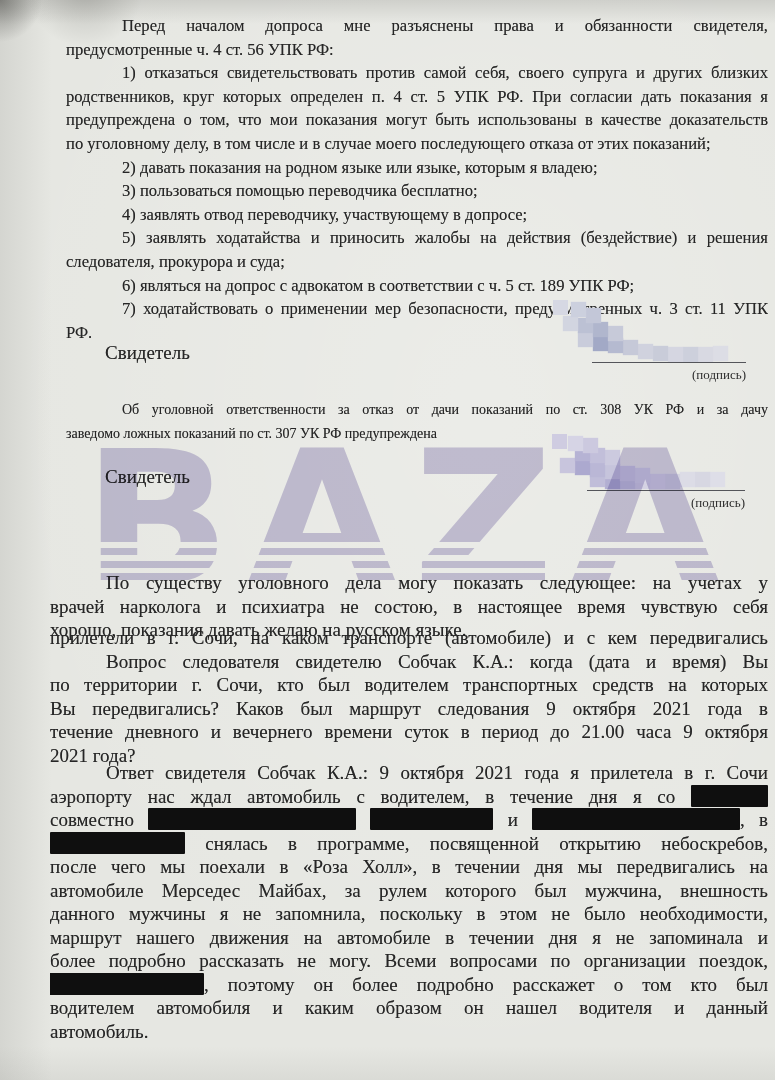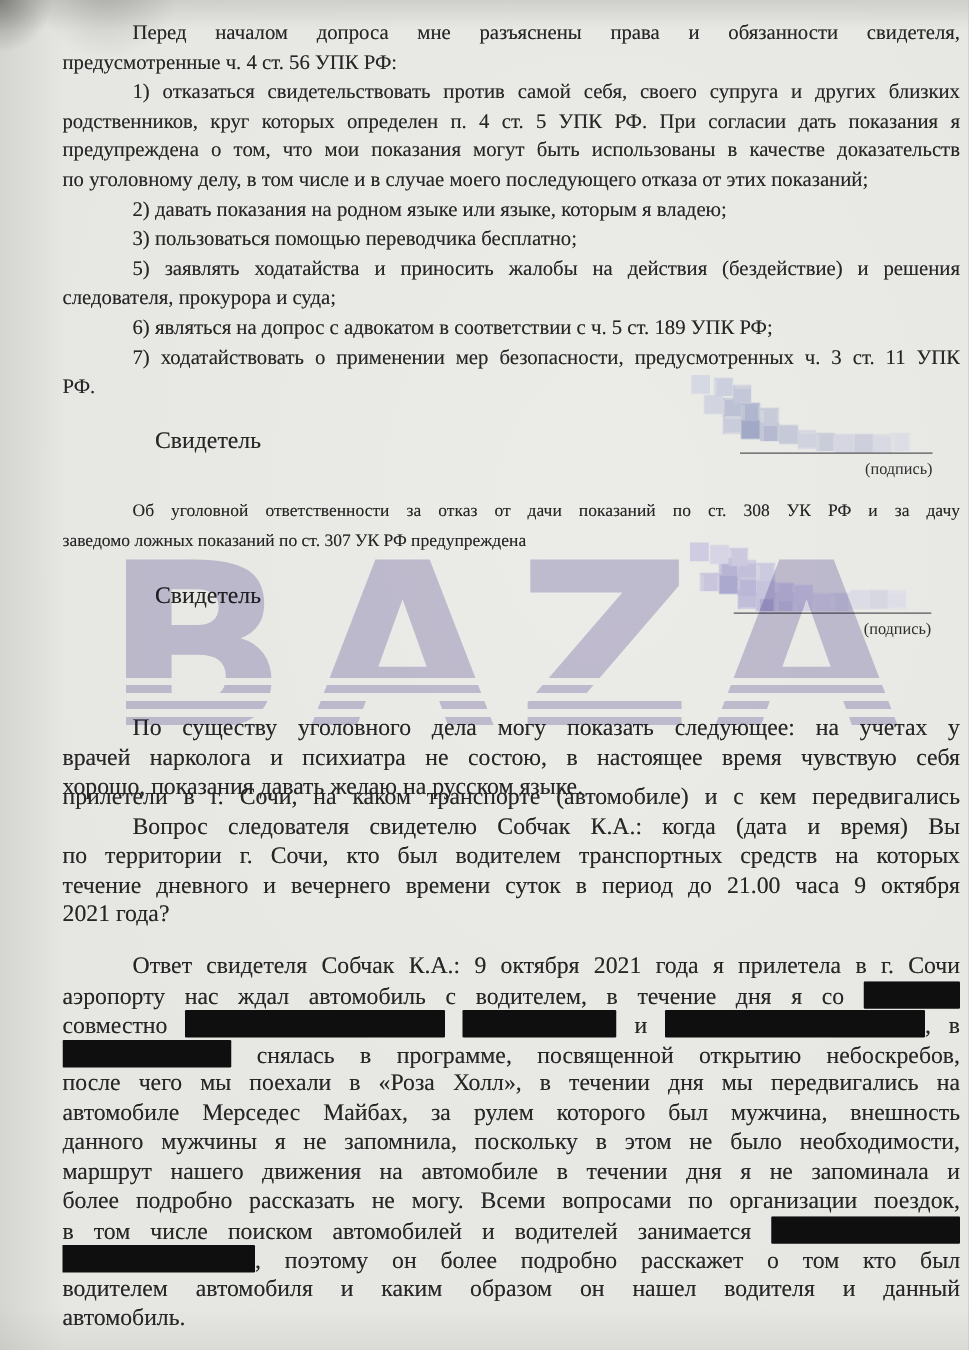--- a/index.html
+++ b/index.html
@@ -16,29 +16,29 @@
       #e6e7e2;
   }
   .col { position:absolute; left:50px; width:718px; z-index:2; }
   .ln { text-align:justify; text-align-last:justify; overflow:hidden;
         text-shadow:0 0 0.5px rgba(35,35,35,0.45); }
   .ln.last { text-align-last:left; }
   .ln.ind { text-indent:56px; }
 
   .rights   { top:14px;  font-size:16.6px; line-height:23.6px; }
   .warning  { top:398px; font-size:14px; line-height:23.6px; }
-  .rights .ln, .warning .ln { height:23.6px; }
+  .rights .ln, .warning .ln { height:23.6px;margin-left:16px; }
 
   .substance { top:531px;margin-top:40px; }
   .question  { top:626px; }
   .answer    { top:761px; }
   .substance, .question, .answer { font-size:19px; line-height:23.5px; }
   .substance .ln, .question .ln, .answer .ln { height:23.5px; }
 
-  .witness { position:absolute; left:124px; font-size:19px; z-index:2;
+  .witness { position:absolute; left:105px; font-size:19px; z-index:2;
              text-shadow:0 0 0.5px rgba(35,35,35,0.45); }
   .w1 { top:342px; } .w2 { top:466px; }
 
   .sigline { position:absolute; border-bottom:1.5px solid #54555a; z-index:4; }
   .sig1 { left:592px; top:346px; width:154px; height:16px; }
   .sig2 { left:587px; top:474px; width:158px; height:16px; }
   .sigcaption { position:absolute; font-size:13px; text-align:right; z-index:4; color:#2e2e2e; }
   .cap1 { left:592px; top:367px; width:154px; }
   .cap2 { left:587px; top:495px; width:158px; }
 
@@ -85,20 +85,21 @@
 
   <section class="col rights">
     <div class="ln ind">Перед началом допроса мне разъяснены права и обязанности свидетеля,</div>
     <div class="ln last">предусмотренные ч. 4 ст. 56 УПК РФ:</div>
     <div class="ln ind">1) отказаться свидетельствовать против самой себя, своего супруга и других близких</div>
     <div class="ln">родственников, круг которых определен п. 4 ст. 5 УПК РФ. При согласии дать показания я</div>
     <div class="ln">предупреждена о том, что мои показания могут быть использованы в качестве доказательств</div>
     <div class="ln last">по уголовному делу, в том числе и в случае моего последующего отказа от этих показаний;</div>
     <div class="ln ind last">2) давать показания на родном языке или языке, которым я владею;</div>
     <div class="ln ind last">3) пользоваться помощью переводчика бесплатно;</div>
+    <div class="ln ind last">4) заявлять отвод переводчику, участвующему в допросе;</div>
     <div class="ln ind">5) заявлять ходатайства и приносить жалобы на действия (бездействие) и решения</div>
     <div class="ln last">следователя, прокурора и суда;</div>
     <div class="ln ind last">6) являться на допрос с адвокатом в соответствии с ч. 5 ст. 189 УПК РФ;</div>
     <div class="ln ind">7) ходатайствовать о применении мер безопасности, предусмотренных ч. 3 ст. 11 УПК</div>
     <div class="ln last">РФ.</div>
   </section>
 
   <div class="witness w1">Свидетель</div>
   <div class="mosaic m1"></div>
   <div class="sigline sig1"></div>
@@ -117,33 +118,33 @@
   <section class="col substance">
     <div class="ln ind">По существу уголовного дела могу показать следующее: на учетах у</div>
     <div class="ln">врачей нарколога и психиатра не состою, в настоящее время чувствую себя</div>
     <div class="ln last">хорошо, показания давать желаю на русском языке.</div>
   </section>
 
   <section class="col question">
     <div class="ln">прилетели в г. Сочи, на каком транспорте (автомобиле) и с кем передвигались</div>
     <div class="ln ind">Вопрос следователя свидетелю Собчак К.А.: когда (дата и время) Вы</div>
     <div class="ln">по территории г. Сочи, кто был водителем транспортных средств на которых</div>
+    <div class="ln">Вы передвигались? Каков был маршрут следования 9 октября 2021 года в</div>
     <div class="ln">течение дневного и вечернего времени суток в период до 21.00 часа 9 октября</div>
     <div class="ln last">2021 года?</div>
   </section>
 
   <section class="col answer">
     <div class="ln ind">Ответ свидетеля Собчак К.А.: 9 октября 2021 года я прилетела в г. Сочи</div>
     <div class="ln"><span>аэропорту нас ждал автомобиль с водителем, в течение дня я со</span> <span class="redact b4"></span></div>
     <div class="ln"><span>совместно</span> <span class="redact b1"></span> <span class="redact b2"></span> <span>и</span> <span class="redact b3"></span><span>, в</span></div>
     <div class="ln"><span class="redact b5"></span> <span>снялась в программе, посвященной открытию небоскребов,</span></div>
     <div class="ln">после чего мы поехали в «Роза Холл», в течении дня мы передвигались на</div>
     <div class="ln">автомобиле Мерседес Майбах, за рулем которого был мужчина, внешность</div>
     <div class="ln">данного мужчины я не запомнила, поскольку в этом не было необходимости,</div>
     <div class="ln">маршрут нашего движения на автомобиле в течении дня я не запоминала и</div>
     <div class="ln">более подробно рассказать не могу. Всеми вопросами по организации поездок,</div>
-    <div class="ln"><span>в том числе поиском автомобилей и водителей занимается</span> <span class="redact b6"></span></div>
     <div class="ln"><span class="redact b7"></span><span>, поэтому он более подробно расскажет о том кто был</span></div>
     <div class="ln">водителем автомобиля и каким образом он нашел водителя и данный</div>
     <div class="ln last">автомобиль.</div>
   </section>
 
 </div>
 
 </body></html>

